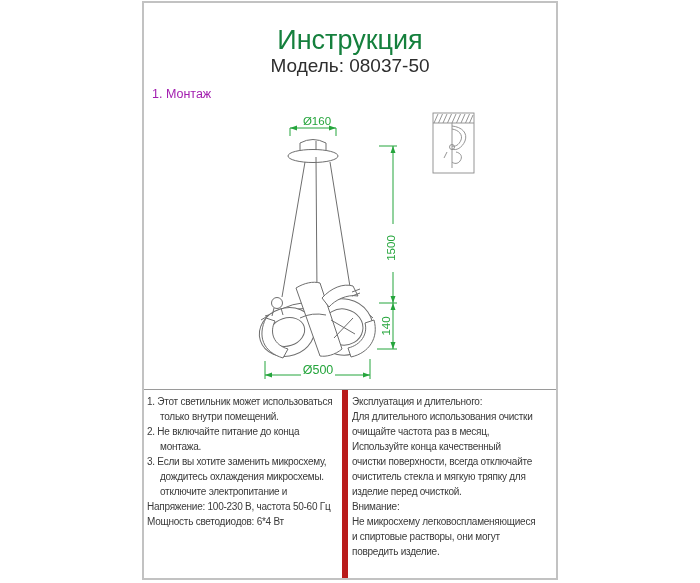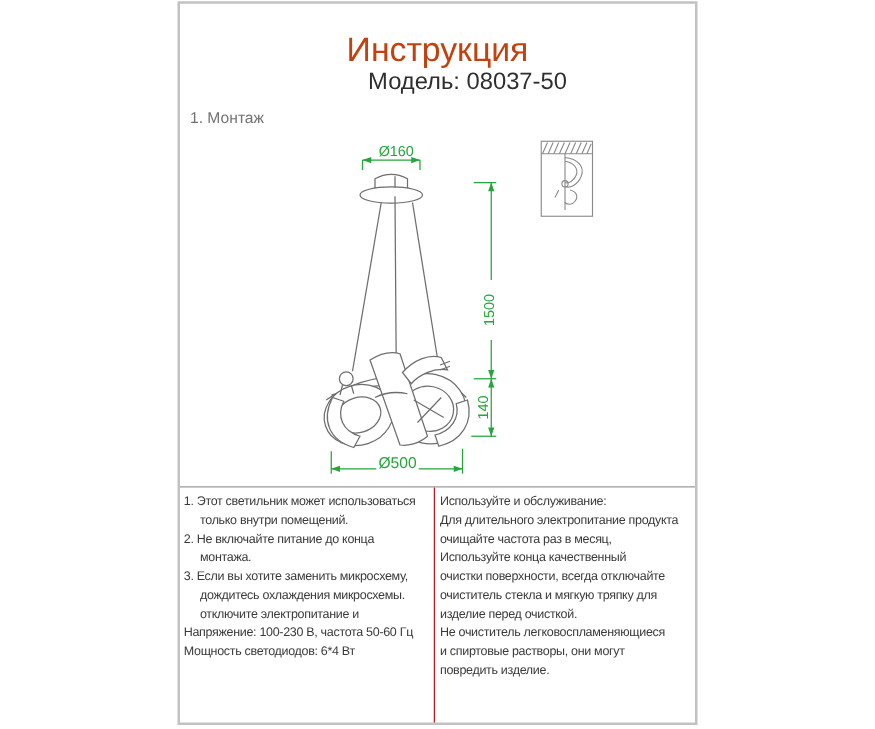--- a/index.html
+++ b/index.html
@@ -7,40 +7,40 @@
     position:relative; width:700px; height:583px; background:#ffffff;
     font-family:"Liberation Sans", sans-serif; color:#333;
     overflow:hidden;
   }
   .sheet {
     position:absolute; left:142px; top:1px; width:416px; height:579px;
     box-sizing:border-box; border:2px solid #c2c2c2; background:#fff;
   }
   .title {
     position:absolute; top:22px; left:0; width:100%;
-    text-align:center; font-size:27px; color:#c2410c; letter-spacing:0;
+    text-align:center; font-size:27px; color:#15803d; letter-spacing:0;
   }
   .model {
     position:absolute; top:52px; left:0; width:100%;
-    text-align:center; font-size:19px; color:#2e2e2e;margin-left:24px;
+    text-align:center; font-size:19px; color:#2e2e2e;
   }
   .section {
-    position:absolute; top:84px; left:8px; font-size:12.5px; color:#737373;
+    position:absolute; top:84px; left:8px; font-size:12.5px; color:#a21caf;
   }
   .drawing {
     position:absolute; left:0; top:0; width:412px; height:575px;
   }
   .notes {
     position:absolute; left:0; top:386px; width:412px; bottom:0;
     box-sizing:border-box; border-top:1px solid #9a9a9a; display:flex;
   }
   .col { box-sizing:border-box; font-size:10px; letter-spacing:-0.25px; color:#3a3a3a; }
   .col .ln { line-height:15px; white-space:nowrap; }
   .col .indent { padding-left:13px; }
-  .col-left  { width:204px; border-right:1px solid #b91c1c; padding:4px 1px 0 3px; }
+  .col-left  { width:204px; border-right:6px solid #b91c1c; padding:4px 1px 0 3px; }
   .col-right { flex:1; padding:4px 0 0 4px; }
 </style>
 </head>
 <body>
 
 <div class="canvas">
   <div class="sheet">
 
     <div class="title">Инструкция</div>
     <div class="model">Модель: 08037-50</div>
@@ -138,27 +138,28 @@
         <div class="ln indent">только внутри помещений.</div>
         <div class="ln">2. Не включайте питание до конца</div>
         <div class="ln indent">монтажа.</div>
         <div class="ln">3. Если вы хотите заменить микросхему,</div>
         <div class="ln indent">дождитесь охлаждения микросхемы.</div>
         <div class="ln indent">отключите электропитание и</div>
         <div class="ln">Напряжение: 100-230 В, частота 50-60 Гц</div>
         <div class="ln">Мощность светодиодов: 6*4 Вт</div>
       </div>
       <div class="col col-right">
-        <div class="ln">Используйте и обслуживание:</div>
-        <div class="ln">Для длительного электропитание продукта</div>
+        <div class="ln">Эксплуатация и длительного:</div>
+        <div class="ln">Для длительного использования очистки</div>
         <div class="ln">очищайте частота раз в месяц,</div>
         <div class="ln">Используйте конца качественный</div>
         <div class="ln">очистки поверхности, всегда отключайте</div>
         <div class="ln">очиститель стекла и мягкую тряпку для</div>
         <div class="ln">изделие перед очисткой.</div>
-        <div class="ln">Не очиститель легковоспламеняющиеся</div>
+        <div class="ln">Внимание:</div>
+        <div class="ln">Не микросхему легковоспламеняющиеся</div>
         <div class="ln">и спиртовые растворы, они могут</div>
         <div class="ln">повредить изделие.</div>
       </div>
     </div>
 
   </div>
 </div>
 
 </body></html>

